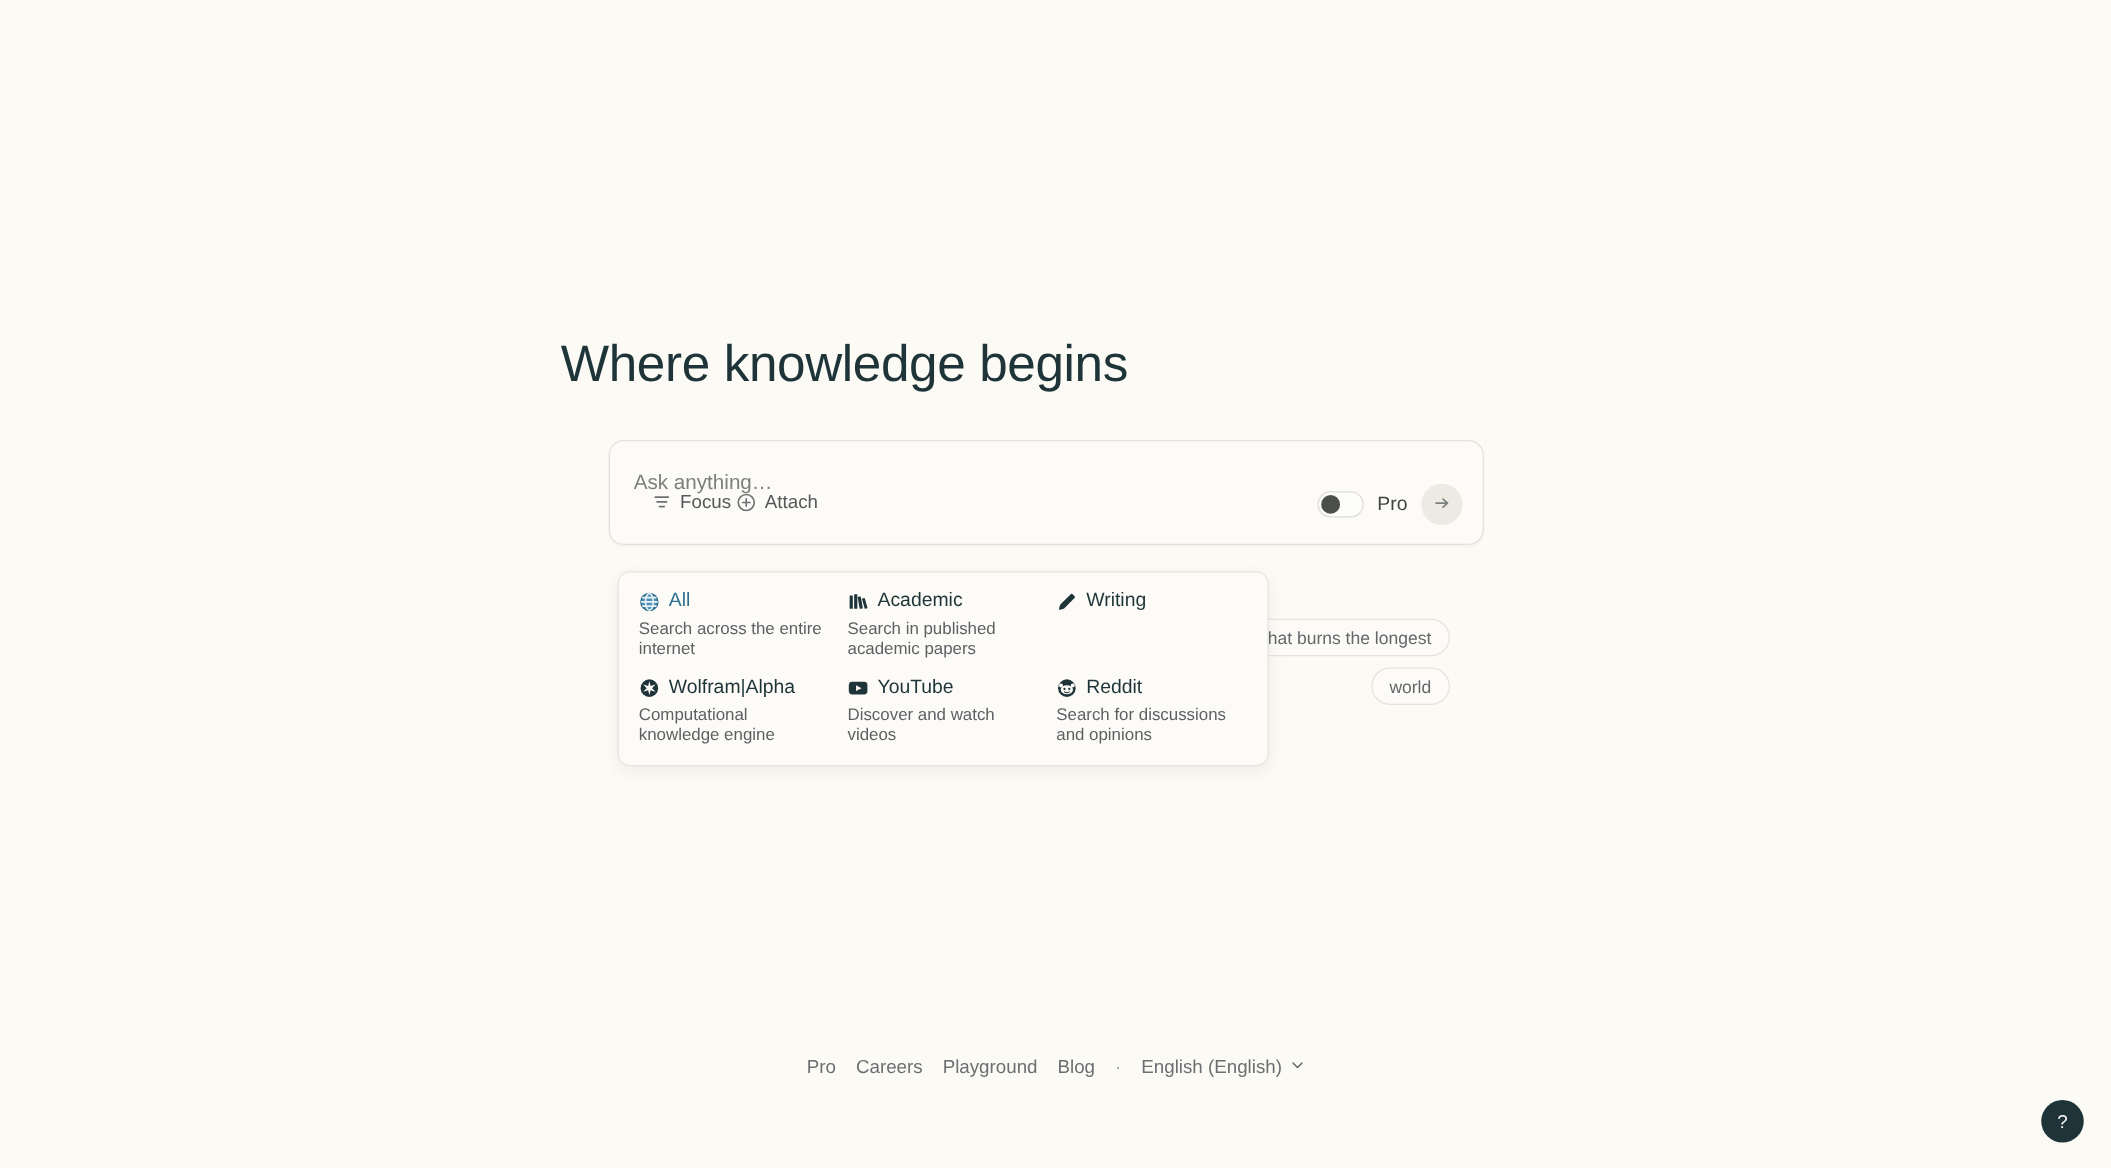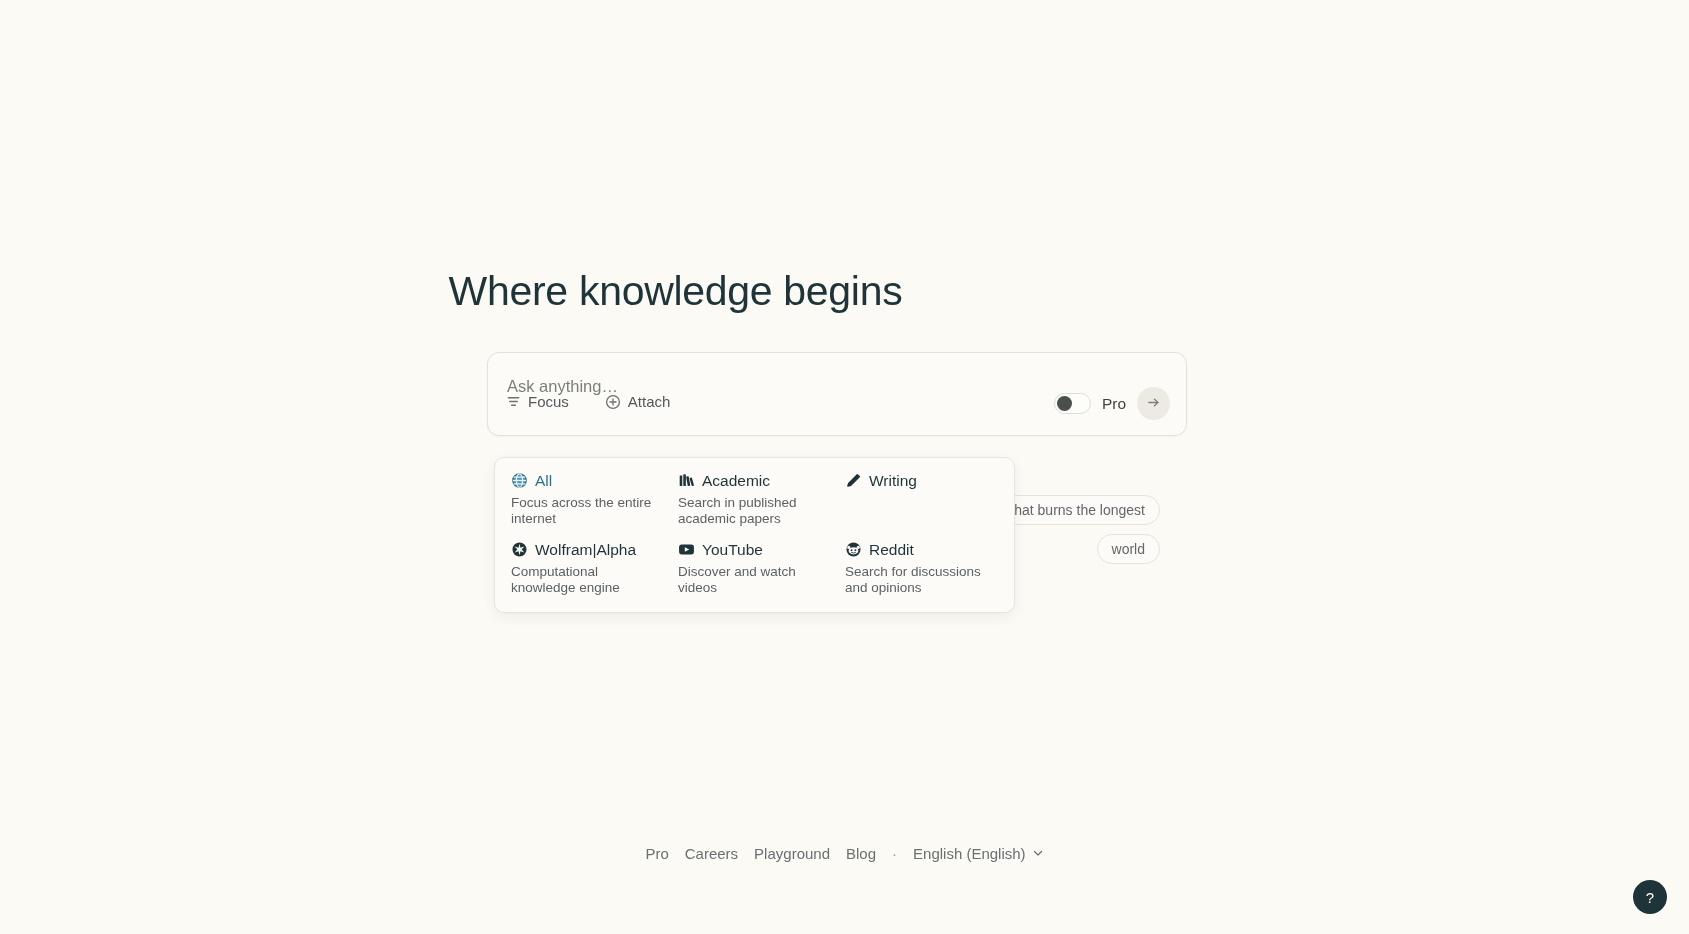--- a/index.html
+++ b/index.html
@@ -52,25 +52,25 @@
   }
   .search-bottom {
     position: absolute;
     left: 0;
     right: 0;
     bottom: 10px;
     height: 40px;
   }
   .left-tools {
     position: absolute;
-    left: 16px;
+    left: 32px;
     top: 4px;
     display: flex;
     align-items: center;
-    gap: 32px;
+    gap: 0;
   }
   .tool-btn {
     display: flex;
     align-items: center;
     gap: 7px;
     font-size: 15px;
     color: #55585a;
     background: transparent;
     border: none;
     cursor: pointer;
@@ -148,21 +148,21 @@
     box-shadow: 0 4px 14px rgba(0,0,0,0.06);
     padding: 14px 16px 16px 16px;
     display: grid;
     grid-template-columns: 1fr 1fr 1fr;
     column-gap: 14px;
     row-gap: 14px;
   }
   .focus-item { cursor: pointer; }
   .focus-head {
     display: flex;
-    align-items: flex-start;
+    align-items: flex-end;
     gap: 7px;
     margin-bottom: 5px;
   }
   .focus-name {
     font-size: 15.5px;
     color: #1f3438;
     font-weight: 400;
     white-space: nowrap;
   }
   .focus-item.active .focus-name { color: #2e6f8e; }
@@ -282,21 +282,21 @@
           <svg class="ficon" viewBox="0 0 16 16" fill="none" stroke="#3c7fa3" stroke-width="1.25">
             <circle cx="8" cy="8" r="6.3" fill="#4e93b5" stroke="#2e6f8e"></circle>
             <ellipse cx="8" cy="8" rx="2.9" ry="6.3" stroke="#e8f1f5"></ellipse>
             <line x1="1.7" y1="8" x2="14.3" y2="8" stroke="#e8f1f5"></line>
             <line x1="2.6" y1="4.8" x2="13.4" y2="4.8" stroke="#e8f1f5"></line>
             <line x1="2.6" y1="11.2" x2="13.4" y2="11.2" stroke="#e8f1f5"></line>
           </svg>
         </span>
         <span class="focus-name">All</span>
       </div>
-      <div class="focus-desc">Focus across the entire internet</div>
+      <div class="focus-desc">Search across the entire internet</div>
     </div>
 
     <div class="focus-item">
       <div class="focus-head">
         <span>
           <svg class="ficon" viewBox="0 0 16 16" fill="#1f3438">
             <rect x="1.6" y="3.2" width="2.4" height="10" rx="0.4"></rect>
             <rect x="5" y="2.2" width="2.4" height="11" rx="0.4"></rect>
             <rect x="8.4" y="4" width="2.4" height="9.2" rx="0.4" transform="rotate(-10 9.6 8.6)"></rect>
             <rect x="11.9" y="5.2" width="2.2" height="8" rx="0.4" transform="rotate(-16 13 9.2)"></rect>

